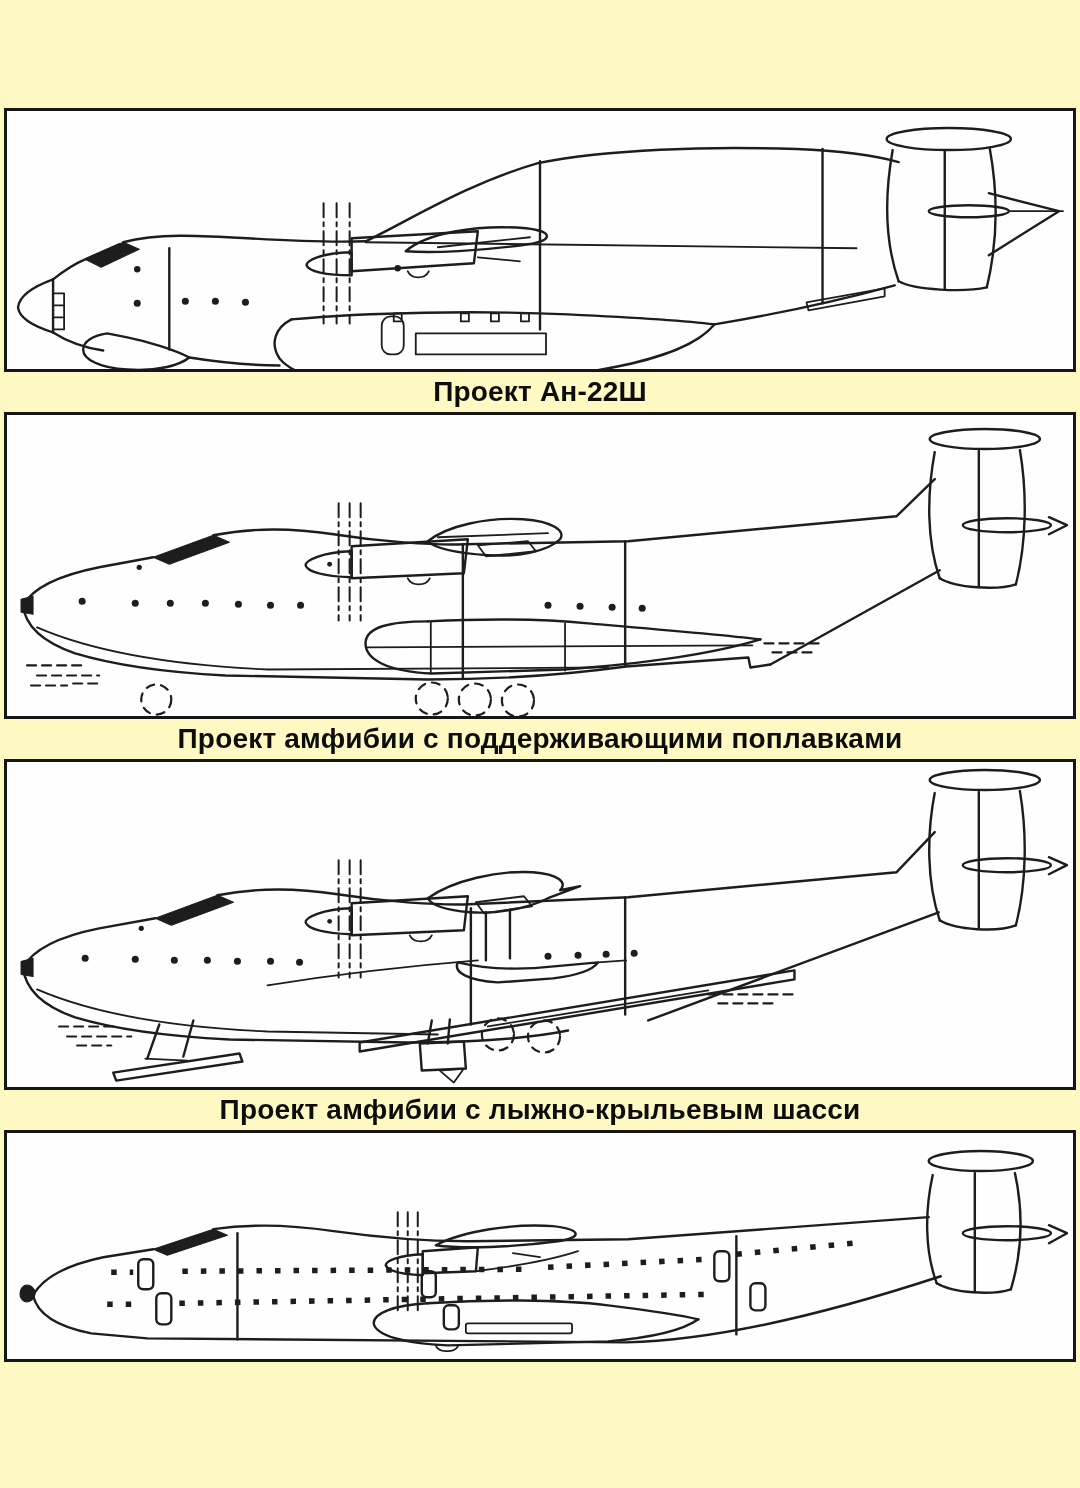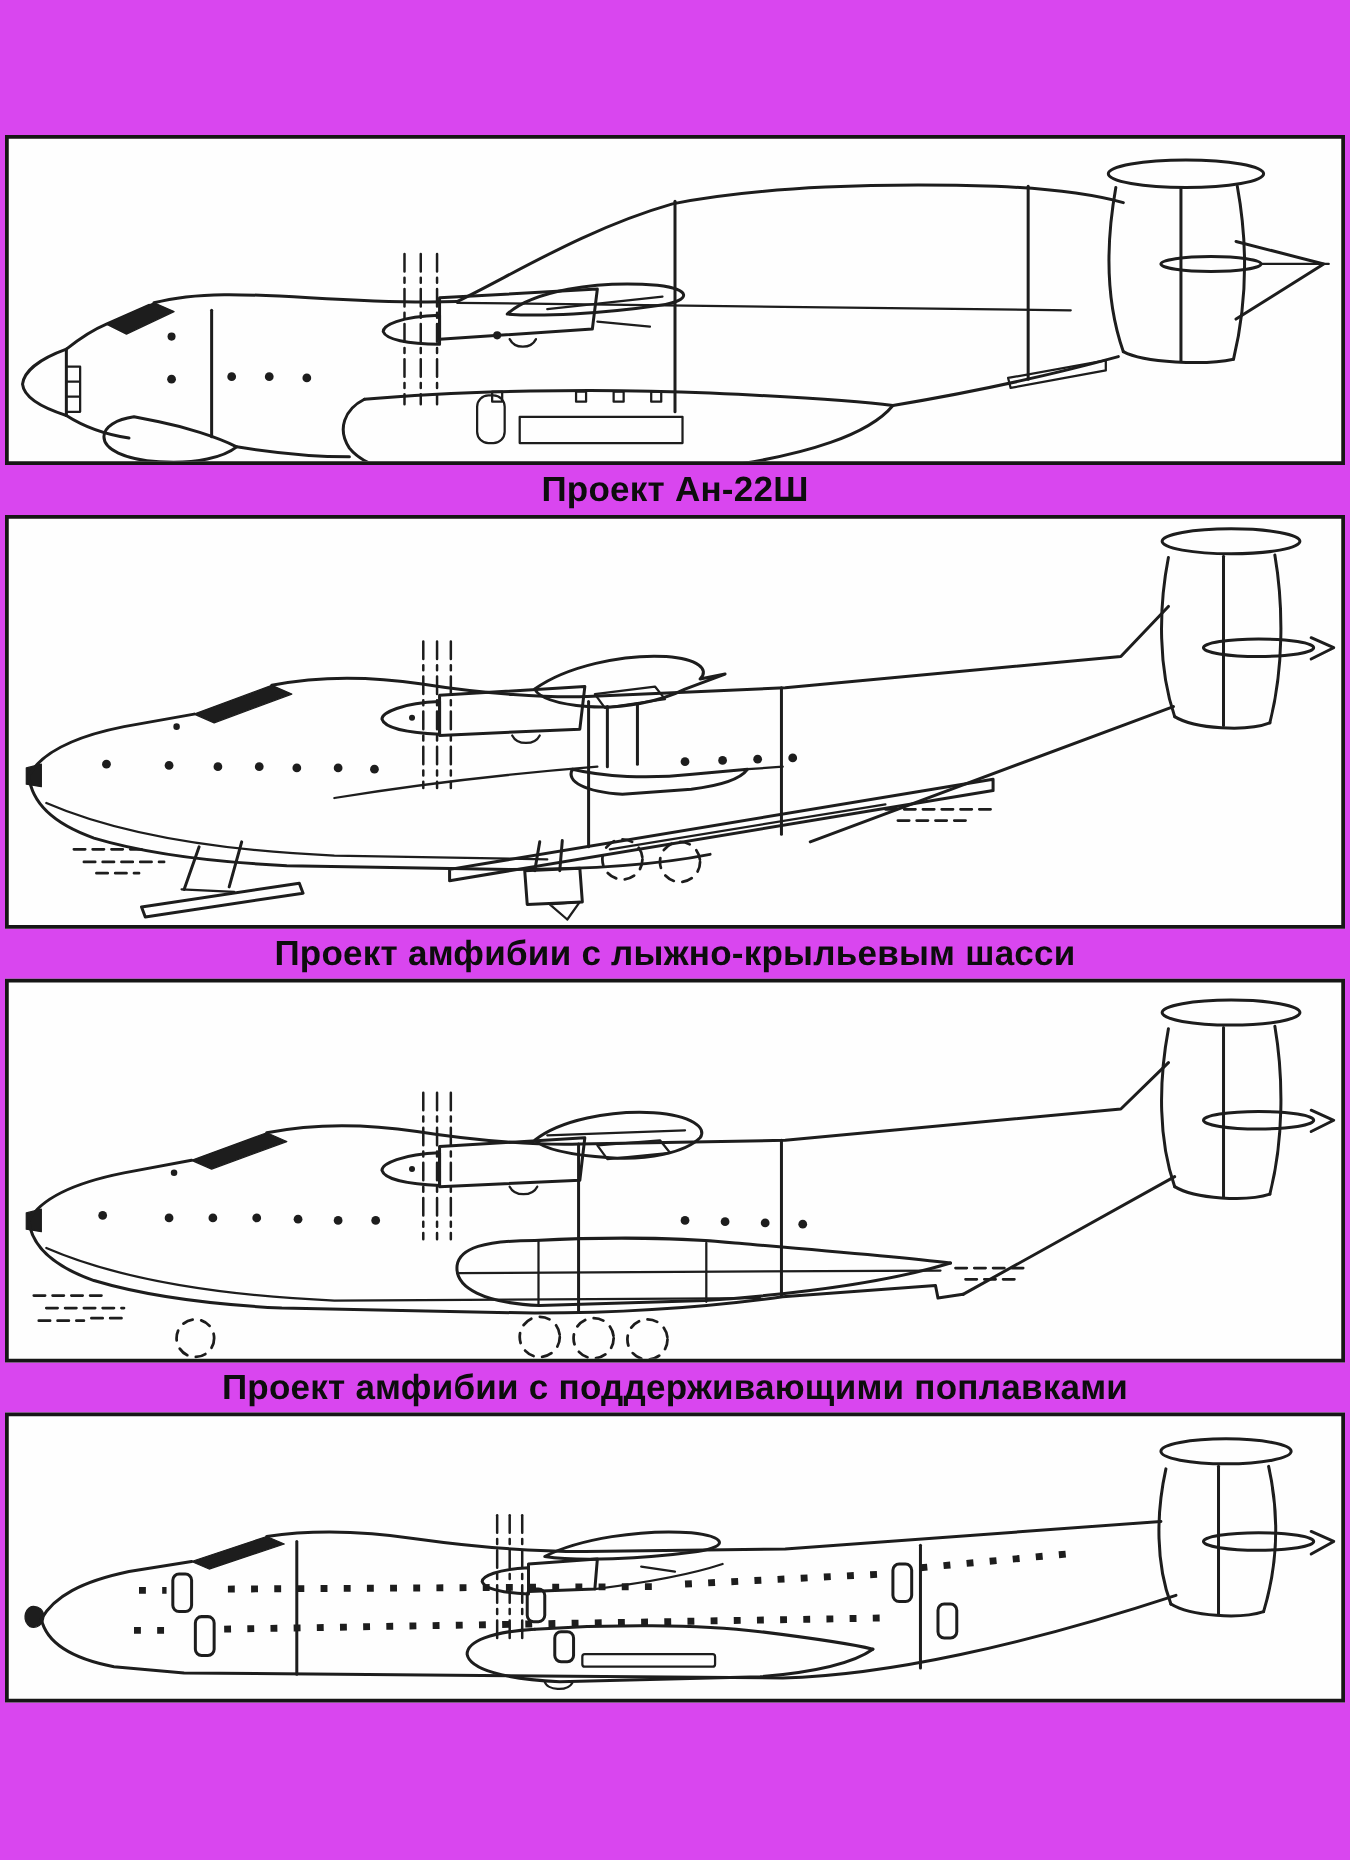--- a/index.html
+++ b/index.html
@@ -1,17 +1,17 @@
 <!DOCTYPE html>
 <html><head>
 <meta charset="utf-8">
 <style>
   html,body{margin:0;padding:0;}
   body{background:#e8e8e8;font-family:"Liberation Sans",sans-serif;}
-  .page{position:relative;width:1080px;height:1488px;margin:0 auto;background:#d946ef;
+  .page{position:relative;width:1080px;height:1488px;margin:0 auto;background:#fef9c3;
         box-sizing:border-box;padding-top:108px;overflow:hidden;}
   .figure{margin:0 4px;}
   .frame{border:3px solid #161616;background:#fefefe;}
   .frame svg{display:block;width:100%;height:auto;}
   .caption{text-align:center;margin:0;color:#0d0d0d;font-weight:700;font-size:28px;
            line-height:40px;letter-spacing:.2px;font-family:"Liberation Sans",sans-serif;}
   
   .art path,.art line,.art ellipse,.art rect,.art circle,.art polyline{
       stroke:#1d1d1d;fill:none;stroke-width:2.4;stroke-linecap:round;stroke-linejoin:round;}
   .art .fill{fill:#1d1d1d;stroke:#1d1d1d;stroke-width:1;}
@@ -84,20 +84,89 @@
           <ellipse cx="960" cy="100" rx="40" ry="6"></ellipse>
           <line class="thin" x1="1000" y1="100" x2="1054" y2="100"></line>
         </g>
       </svg>
     </div>
     <p class="caption">Проект Ан-22Ш</p>
   </section>
 
   <section class="figure">
     <div class="frame">
+      <svg class="art" viewBox="0 0 1064 300">
+        <g>
+          <path class="fill" d="M14,184 L26,181 L26,199 L14,197 Z"></path>
+          <path d="M16,190 C26,172 52,160 92,152 L146,142"></path>
+          <path class="fill" d="M146,142 L206,120 L222,127 L162,149 Z"></path>
+          <path d="M206,120 C246,112 286,113 326,119 C376,127 426,130 456,129 L620,126 L888,101 L926,64"></path>
+          <path d="M16,190 C18,210 34,226 68,238 C108,250 158,257 218,260 L420,264 C500,264 560,259 618,251 L740,242 L742,252 L762,249"></path>
+          <path class="thin" d="M30,212 C90,238 170,250 260,254 L600,252"></path>
+          <path d="M762,249 L931,155"></path>
+          <line x1="455" y1="129" x2="455" y2="263"></line>
+          <line x1="617" y1="126" x2="617" y2="250"></line>
+          <circle class="dot" cx="132" cy="152" r="2.6"></circle>
+          <circle class="dot" cx="75" cy="186" r="3.5"></circle>
+          <circle class="dot" cx="128" cy="188" r="3.5"></circle>
+          <circle class="dot" cx="163" cy="188" r="3.5"></circle>
+          <circle class="dot" cx="198" cy="188" r="3.5"></circle>
+          <circle class="dot" cx="231" cy="189" r="3.5"></circle>
+          <circle class="dot" cx="263" cy="190" r="3.5"></circle>
+          <circle class="dot" cx="293" cy="190" r="3.5"></circle>
+          <circle class="dot" cx="540" cy="190" r="3.5"></circle>
+          <circle class="dot" cx="572" cy="191" r="3.5"></circle>
+          <circle class="dot" cx="604" cy="192" r="3.5"></circle>
+          <circle class="dot" cx="634" cy="193" r="3.5"></circle>
+        </g>
+        <g>
+          <path d="M344,136 C314,137 298,145 298,150 C300,157 318,161 344,162 Z"></path>
+          <circle class="dot" cx="322" cy="149" r="2.4"></circle>
+          <path d="M344,131 L460,124 L456,158 L344,163 Z"></path>
+          <path class="thin" d="M400,163 C404,171 418,171 422,163"></path>
+          <path d="M420,126 C440,110 480,102 515,104 C545,106 558,116 552,124 C540,136 510,142 480,140 C452,138 428,134 420,126 Z"></path>
+          <path class="thin" d="M430,122 L540,118 M470,130 L520,126 L528,136 L478,141 Z"></path>
+        </g>
+        <g>
+          <line class="prop" x1="331" y1="88" x2="331" y2="205"></line>
+          <line class="prop" x1="342" y1="88" x2="342" y2="205"></line>
+          <line class="prop" x1="353" y1="88" x2="353" y2="205"></line>
+        </g>
+        <g>
+          <path d="M420,206 C380,206 360,212 358,226 C356,244 380,256 424,258 L556,254 C640,248 706,238 752,224"></path>
+          <path d="M420,206 C480,203 540,204 580,208 C650,214 710,219 752,224"></path>
+          <path class="thin" d="M360,232 L744,230"></path>
+          <line class="thin" x1="423" y1="206" x2="423" y2="258"></line>
+          <line class="thin" x1="557" y1="208" x2="557" y2="255"></line>
+        </g>
+        <g>
+          <circle class="dashw" cx="149" cy="284" r="15"></circle>
+          <circle class="dashw" cx="424" cy="283" r="16"></circle>
+          <circle class="dashw" cx="467" cy="284" r="16"></circle>
+          <circle class="dashw" cx="510" cy="285" r="16"></circle>
+        </g>
+        <g>
+          <path class="water" d="M20,250 L80,250 M30,260 L92,260 M24,270 L60,270 M66,268 L94,268"></path>
+          <path class="water" d="M756,228 L812,228 M764,237 L804,237"></path>
+        </g>
+        <g>
+          <ellipse cx="976" cy="24" rx="55" ry="10"></ellipse>
+          <path d="M926,37 C918,80 918,126 931,163 M1011,35 C1018,76 1018,126 1007,169"></path>
+          <path d="M931,163 C947,173 989,175 1007,169"></path>
+          <line x1="970" y1="36" x2="970" y2="171"></line>
+          <ellipse cx="998" cy="110" rx="44" ry="7"></ellipse>
+          <path d="M1040,102 L1058,110 L1040,119"></path>
+        </g>
+      </svg>
+    </div>
+    <p class="caption">Проект амфибии с поддерживающими поплавками</p>
+  </section>
+
+  <section class="figure">
+    <div class="frame">
       <svg class="art" viewBox="0 0 1064 324">
         <g>
           <path class="fill" d="M14,199 L26,196 L26,214 L14,212 Z"></path>
           <path d="M16,205 C26,187 52,174 92,166 L148,156"></path>
           <path class="fill" d="M148,156 L210,133 L226,140 L164,163 Z"></path>
           <path d="M210,133 C250,125 290,126 330,132 C380,140 430,143 462,142 L620,135 L888,110 L926,70"></path>
           <path d="M16,205 C18,226 34,243 68,255 C108,267 160,274 222,277 L400,280 C470,280 520,276 560,268"></path>
           <path class="thin" d="M30,227 C90,253 170,265 260,269 L430,272"></path>
           <path class="thin" d="M260,223 C340,210 420,202 470,198"></path>
           <path d="M640,258 L930,150"></path>
@@ -163,89 +232,20 @@
           <ellipse cx="998" cy="103" rx="44" ry="7"></ellipse>
           <path d="M1040,95 L1058,103 L1040,112"></path>
         </g>
       </svg>
     </div>
     <p class="caption">Проект амфибии с лыжно-крыльевым шасси</p>
   </section>
 
   <section class="figure">
     <div class="frame">
-      <svg class="art" viewBox="0 0 1064 300">
-        <g>
-          <path class="fill" d="M14,184 L26,181 L26,199 L14,197 Z"></path>
-          <path d="M16,190 C26,172 52,160 92,152 L146,142"></path>
-          <path class="fill" d="M146,142 L206,120 L222,127 L162,149 Z"></path>
-          <path d="M206,120 C246,112 286,113 326,119 C376,127 426,130 456,129 L620,126 L888,101 L926,64"></path>
-          <path d="M16,190 C18,210 34,226 68,238 C108,250 158,257 218,260 L420,264 C500,264 560,259 618,251 L740,242 L742,252 L762,249"></path>
-          <path class="thin" d="M30,212 C90,238 170,250 260,254 L600,252"></path>
-          <path d="M762,249 L931,155"></path>
-          <line x1="455" y1="129" x2="455" y2="263"></line>
-          <line x1="617" y1="126" x2="617" y2="250"></line>
-          <circle class="dot" cx="132" cy="152" r="2.6"></circle>
-          <circle class="dot" cx="75" cy="186" r="3.5"></circle>
-          <circle class="dot" cx="128" cy="188" r="3.5"></circle>
-          <circle class="dot" cx="163" cy="188" r="3.5"></circle>
-          <circle class="dot" cx="198" cy="188" r="3.5"></circle>
-          <circle class="dot" cx="231" cy="189" r="3.5"></circle>
-          <circle class="dot" cx="263" cy="190" r="3.5"></circle>
-          <circle class="dot" cx="293" cy="190" r="3.5"></circle>
-          <circle class="dot" cx="540" cy="190" r="3.5"></circle>
-          <circle class="dot" cx="572" cy="191" r="3.5"></circle>
-          <circle class="dot" cx="604" cy="192" r="3.5"></circle>
-          <circle class="dot" cx="634" cy="193" r="3.5"></circle>
-        </g>
-        <g>
-          <path d="M344,136 C314,137 298,145 298,150 C300,157 318,161 344,162 Z"></path>
-          <circle class="dot" cx="322" cy="149" r="2.4"></circle>
-          <path d="M344,131 L460,124 L456,158 L344,163 Z"></path>
-          <path class="thin" d="M400,163 C404,171 418,171 422,163"></path>
-          <path d="M420,126 C440,110 480,102 515,104 C545,106 558,116 552,124 C540,136 510,142 480,140 C452,138 428,134 420,126 Z"></path>
-          <path class="thin" d="M430,122 L540,118 M470,130 L520,126 L528,136 L478,141 Z"></path>
-        </g>
-        <g>
-          <line class="prop" x1="331" y1="88" x2="331" y2="205"></line>
-          <line class="prop" x1="342" y1="88" x2="342" y2="205"></line>
-          <line class="prop" x1="353" y1="88" x2="353" y2="205"></line>
-        </g>
-        <g>
-          <path d="M420,206 C380,206 360,212 358,226 C356,244 380,256 424,258 L556,254 C640,248 706,238 752,224"></path>
-          <path d="M420,206 C480,203 540,204 580,208 C650,214 710,219 752,224"></path>
-          <path class="thin" d="M360,232 L744,230"></path>
-          <line class="thin" x1="423" y1="206" x2="423" y2="258"></line>
-          <line class="thin" x1="557" y1="208" x2="557" y2="255"></line>
-        </g>
-        <g>
-          <circle class="dashw" cx="149" cy="284" r="15"></circle>
-          <circle class="dashw" cx="424" cy="283" r="16"></circle>
-          <circle class="dashw" cx="467" cy="284" r="16"></circle>
-          <circle class="dashw" cx="510" cy="285" r="16"></circle>
-        </g>
-        <g>
-          <path class="water" d="M20,250 L80,250 M30,260 L92,260 M24,270 L60,270 M66,268 L94,268"></path>
-          <path class="water" d="M756,228 L812,228 M764,237 L804,237"></path>
-        </g>
-        <g>
-          <ellipse cx="976" cy="24" rx="55" ry="10"></ellipse>
-          <path d="M926,37 C918,80 918,126 931,163 M1011,35 C1018,76 1018,126 1007,169"></path>
-          <path d="M931,163 C947,173 989,175 1007,169"></path>
-          <line x1="970" y1="36" x2="970" y2="171"></line>
-          <ellipse cx="998" cy="110" rx="44" ry="7"></ellipse>
-          <path d="M1040,102 L1058,110 L1040,119"></path>
-        </g>
-      </svg>
-    </div>
-    <p class="caption">Проект амфибии с поддерживающими поплавками</p>
-  </section>
-
-  <section class="figure">
-    <div class="frame">
       <svg class="art" viewBox="0 0 1064 226">
         <g>
           <path class="fill" d="M18,152 C12,155 11,164 17,168 C22,170 28,166 28,160 C28,155 24,151 18,152 Z"></path>
           <path d="M26,162 C36,144 58,132 96,124 L146,116"></path>
           <path class="fill" d="M146,116 L206,96 L220,102 L160,122 Z"></path>
           <path d="M206,96 C246,90 286,92 326,98 C376,105 426,108 460,108 L620,106 L920,84"></path>
           <path d="M26,162 C30,180 48,193 84,200 L140,205 L618,209 C700,207 810,183 932,143"></path>
           <line x1="230" y1="100" x2="230" y2="206"></line>
           <line x1="728" y1="103" x2="728" y2="201"></line>
           <line class="winrow" x1="104" y1="139" x2="126" y2="139"></line>

